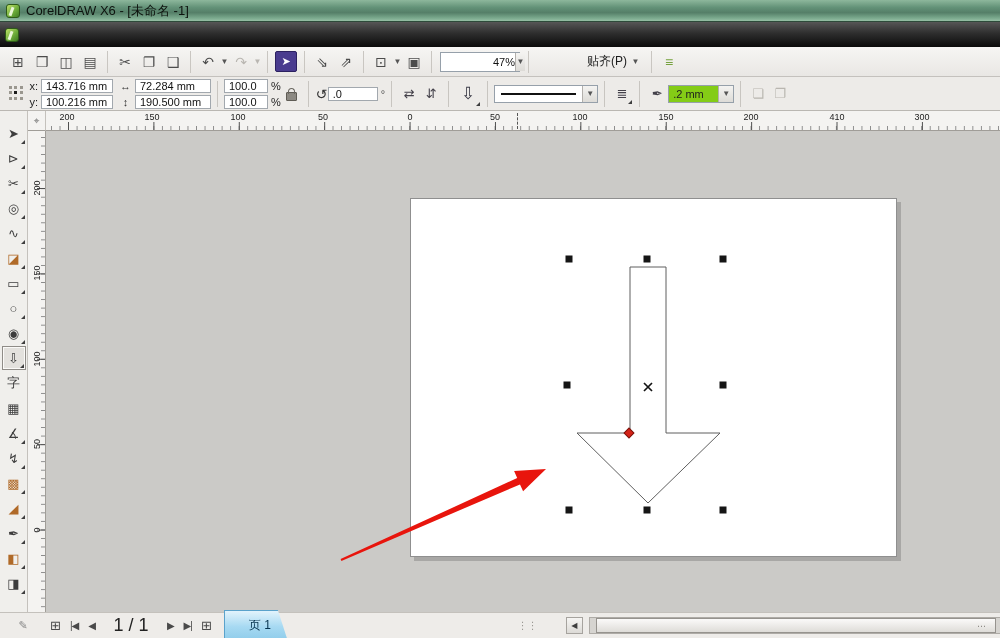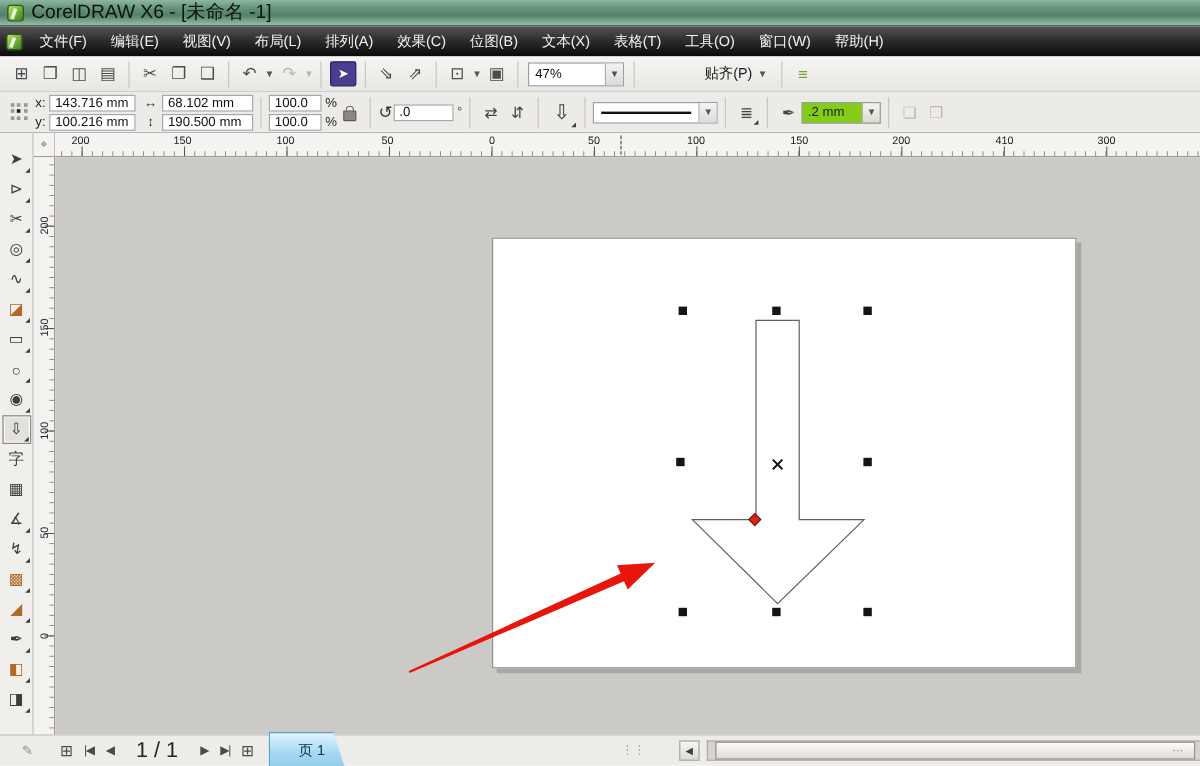--- a/index.html
+++ b/index.html
@@ -5,21 +5,21 @@
   * { margin:0; padding:0; box-sizing:border-box; }
   html,body { width:1000px; height:638px; overflow:hidden;
     font-family:"Liberation Sans","DejaVu Sans",sans-serif; }
   .abs { position:absolute; }
 
   
   #titlebar { left:0; top:0; width:1000px; height:22px;
     background:linear-gradient(180deg,#8db79c 0%,#639278 35%,#557f68 60%,#79a88c 85%,#95bfa4 100%);
     display:flex; align-items:center; padding-left:6px; gap:6px;
     border-bottom:1px solid #2e4a3a; }
-  #titlebar .title { font-size:16px; color:#0d130e; }
+  #titlebar .title { font-size:13px; color:#0d130e; }
   .applogo { width:14px; height:14px; border-radius:3px;
     background:linear-gradient(135deg,#bfe06a 0%,#6fae3a 55%,#3f7d22 100%);
     border:1px solid #2e5a18; position:relative; }
   .applogo::after { content:""; position:absolute; left:3px; top:2px; width:3px; height:9px;
     background:#eaf6d8; transform:rotate(20deg); }
 
   
   #menubar { left:0; top:22px; width:1000px; height:25px;
     background:linear-gradient(180deg,#565656 0%,#2e2e2e 45%,#0a0a0a 100%);
     display:flex; align-items:center; padding-left:3px; }
@@ -33,21 +33,21 @@
   .tbtn { width:24px; height:23px; display:flex; align-items:center; justify-content:center;
     font-size:14px; color:#4c4c4c; border-radius:2px; }
   .tbtn.purple { width:22px; height:21px; background:#4a3c8f; color:#ffffff;
     border:1px solid #2c2160; font-size:11px; margin:0 2px; }
   .tbtn.green { color:#76a23f; font-weight:bold; }
   .tbtn.disabled { color:#b9b6b1; }
   .dd-arrow { font-size:8px; color:#555; width:9px; text-align:center; }
   .dd-arrow.disabled { color:#b9b6b1; }
   .tsep { width:1px; height:22px; background:#c9c6c1; margin:0 5px; }
   #zoom-select { width:80px; height:20px; background:#fff; border:1px solid #96a0aa;
-    display:flex; align-items:center; font-size:11px; color:#111; margin:0 3px; }
+    display:flex; align-items:center; font-size:11px; color:#111; margin:0 3px;padding-left:47px; }
   #zoom-select .val { flex:1; padding-left:5px; }
   #zoom-select .btn { width:15px; height:18px; background:linear-gradient(#f4f3f1,#dddbd7);
     border-left:1px solid #b3b0ac; display:flex; align-items:center; justify-content:center; }
   #snap-btn { display:flex; align-items:center; gap:4px; font-size:12px; color:#1c1c1c;
     padding:0 6px; height:22px;margin-left:47px; }
 
   
   #propbar { left:0; top:77px; width:1000px; height:34px; background:#edebe8;
     border-bottom:1px solid #bab7b2; display:flex; align-items:center;
     font-size:11px; color:#1e1e1e; padding-left:5px; }
@@ -152,34 +152,20 @@
 </head>
 <body>
 
 <div class="abs" id="titlebar">
   <span class="applogo"></span>
   <span class="title">CorelDRAW X6 - [未命名 -1]</span>
 </div>
 
 <div class="abs" id="menubar">
   <span class="applogo"></span>
-  <span id="menu-items" style="display: flex;">
-      <span class="menu-item">文件(F)</span>
-      <span class="menu-item">编辑(E)</span>
-      <span class="menu-item">视图(V)</span>
-      <span class="menu-item">布局(L)</span>
-      <span class="menu-item">排列(A)</span>
-      <span class="menu-item">效果(C)</span>
-      <span class="menu-item">位图(B)</span>
-      <span class="menu-item">文本(X)</span>
-      <span class="menu-item">表格(T)</span>
-      <span class="menu-item">工具(O)</span>
-      <span class="menu-item">窗口(W)</span>
-      <span class="menu-item">帮助(H)</span>
-    </span>
 </div>
 
 <div class="abs" id="toolbar">
   <span id="toolbar-buttons" style="display:flex;align-items:center;">
       <span class="tbtn">⊞</span>
       <span class="tbtn">❒</span>
       <span class="tbtn">◫</span>
       <span class="tbtn">▤</span>
       <span class="tsep"></span>
       <span class="tbtn">✂</span>
@@ -234,21 +220,21 @@
       <span class="vbox" style="width:72px">143.716 mm</span>
     </span>
     <span class="prow">
       <span class="lblc">y:</span>
       <span class="vbox" style="width:72px">100.216 mm</span>
     </span>
   </span>
   <span class="two-rows" style="margin-left:6px">
     <span class="prow">
       <span class="icn">↔</span>
-      <span class="vbox" style="width:76px">68.102 mm</span>
+      <span class="vbox" style="width:76px">72.284 mm</span>
     </span>
     <span class="prow">
       <span class="icn">↕</span>
       <span class="vbox" style="width:76px">190.500 mm</span>
     </span>
   </span>
   <span class="psep"></span>
   <span class="two-rows">
     <span class="prow">
       <span class="vbox" style="width:44px">100.0</span>

